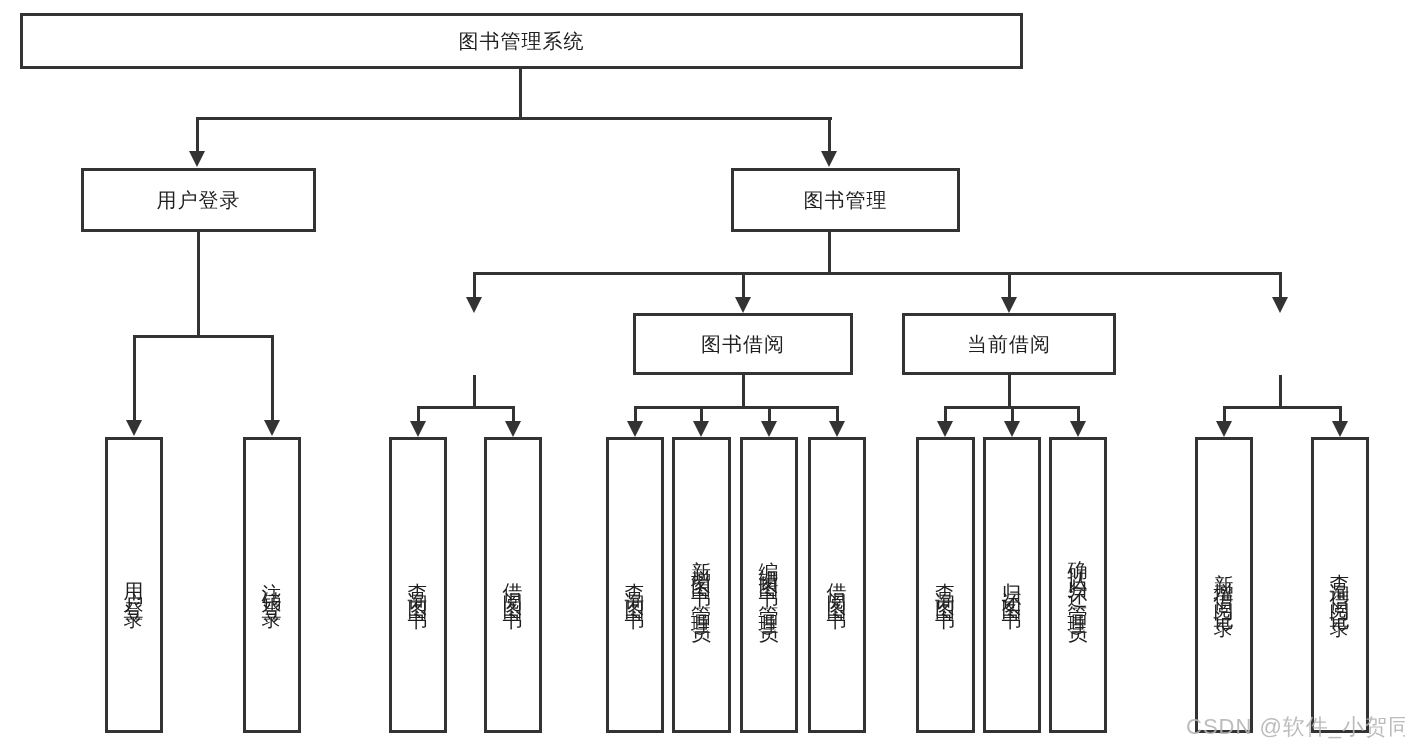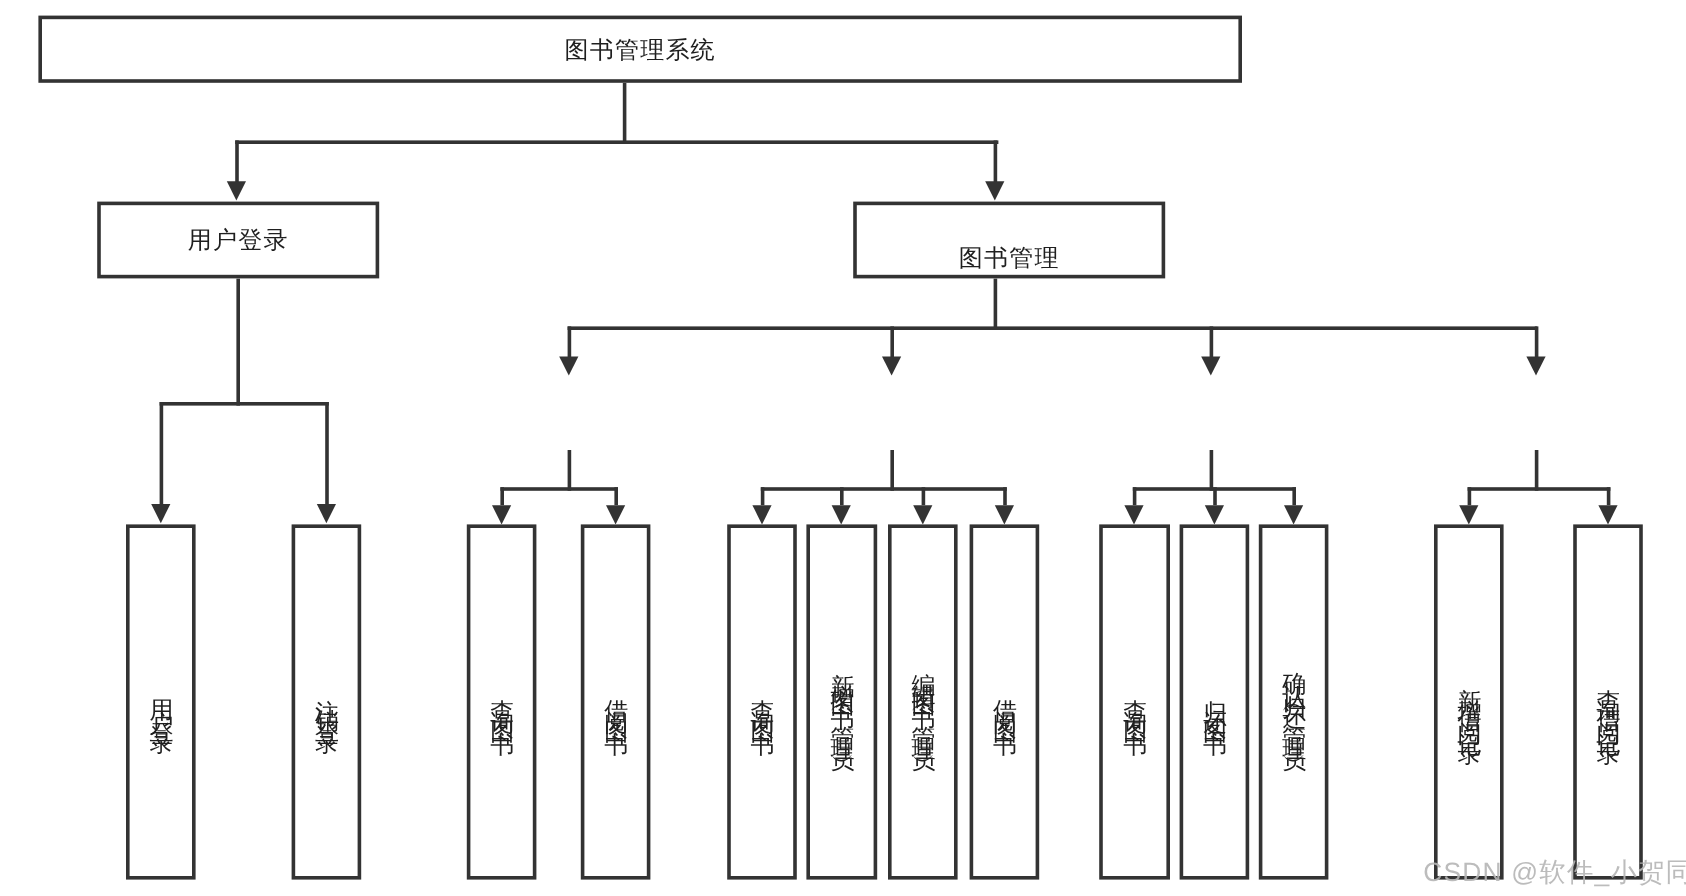--- a/index.html
+++ b/index.html
@@ -50,35 +50,35 @@
     white-space:nowrap;
     z-index:5;
     letter-spacing:1px;
   }
 </style>
 </head>
 <body>
 
 <div class="stage">
 
-  <div class="node" style="left:20px;top:13px;width:1003px;height:56px;margin-left:12px;">
+  <div class="node" style="left:20px;top:13px;width:1003px;height:56px;">
     <span class="hlabel">图书管理系统</span>
   </div>
 
   <div class="vline" style="left:519px;top:69px;height:49px;"></div>
   <div class="hline" style="left:196px;top:117px;width:636px;"></div>
   <div class="vline" style="left:196px;top:117px;height:35px;"></div>
   <div class="arrowhead" style="left:189px;top:151px;"></div>
   <div class="vline" style="left:828px;top:117px;height:35px;"></div>
   <div class="arrowhead" style="left:821px;top:151px;"></div>
 
   <div class="node" style="left:81px;top:168px;width:235px;height:64px;">
     <span class="hlabel">用户登录</span>
   </div>
-  <div class="node" style="left:711px;top:168px;width:260px;height:64px;align-items:flex-end;">
+  <div class="node" style="left:731px;top:168px;width:229px;height:64px;">
     <span class="hlabel">图书管理</span>
   </div>
 
   <div class="vline" style="left:197px;top:232px;height:106px;"></div>
   <div class="hline" style="left:133px;top:335px;width:141px;"></div>
   <div class="vline" style="left:133px;top:335px;height:86px;"></div>
   <div class="arrowhead" style="left:126px;top:420px;"></div>
   <div class="vline" style="left:271px;top:335px;height:86px;"></div>
   <div class="arrowhead" style="left:264px;top:420px;"></div>
 
@@ -86,20 +86,26 @@
   <div class="hline" style="left:473px;top:272px;width:808px;"></div>
   <div class="vline" style="left:473px;top:272px;height:26px;"></div>
   <div class="arrowhead" style="left:466px;top:297px;"></div>
   <div class="vline" style="left:742px;top:272px;height:26px;"></div>
   <div class="arrowhead" style="left:735px;top:297px;"></div>
   <div class="vline" style="left:1008px;top:272px;height:26px;"></div>
   <div class="arrowhead" style="left:1001px;top:297px;"></div>
   <div class="vline" style="left:1279px;top:272px;height:26px;"></div>
   <div class="arrowhead" style="left:1272px;top:297px;"></div>
 
+  <div class="node" style="left:633px;top:313px;width:220px;height:62px;">
+    <span class="hlabel">图书借阅</span>
+  </div>
+  <div class="node" style="left:902px;top:313px;width:214px;height:62px;">
+    <span class="hlabel">当前借阅</span>
+  </div>
 
   <div class="vline" style="left:473px;top:375px;height:34px;"></div>
   <div class="hline" style="left:417px;top:406px;width:98px;"></div>
   <div class="vline" style="left:417px;top:406px;height:15px;"></div>
   <div class="arrowhead" style="left:410px;top:421px;"></div>
   <div class="vline" style="left:512px;top:406px;height:15px;"></div>
   <div class="arrowhead" style="left:505px;top:421px;"></div>
 
   <div class="vline" style="left:742px;top:375px;height:34px;"></div>
   <div class="hline" style="left:634px;top:406px;width:205px;"></div>

